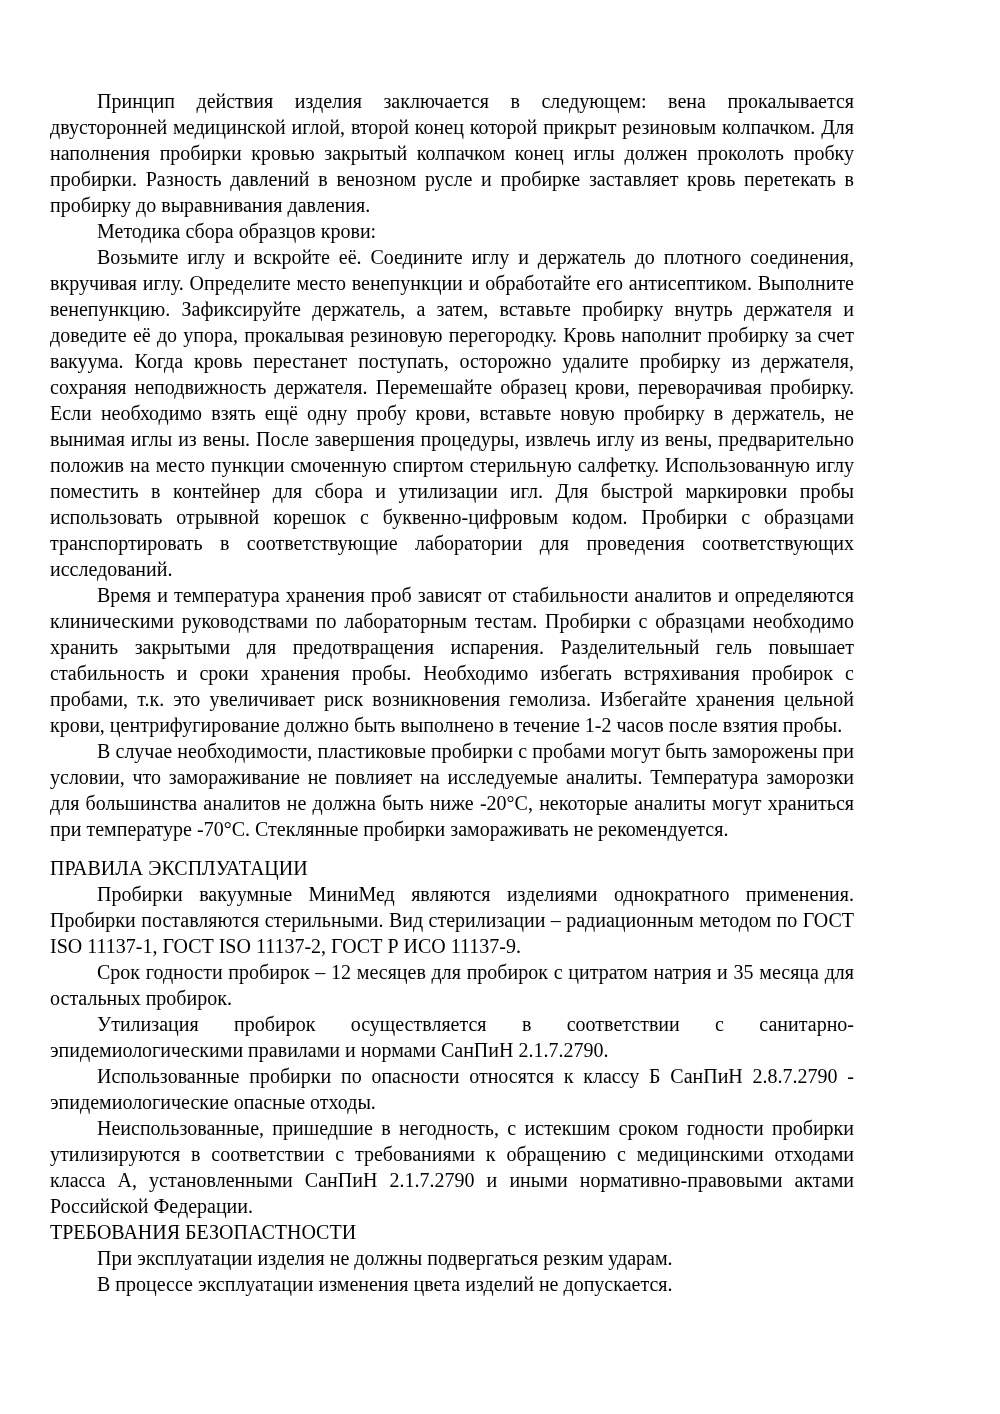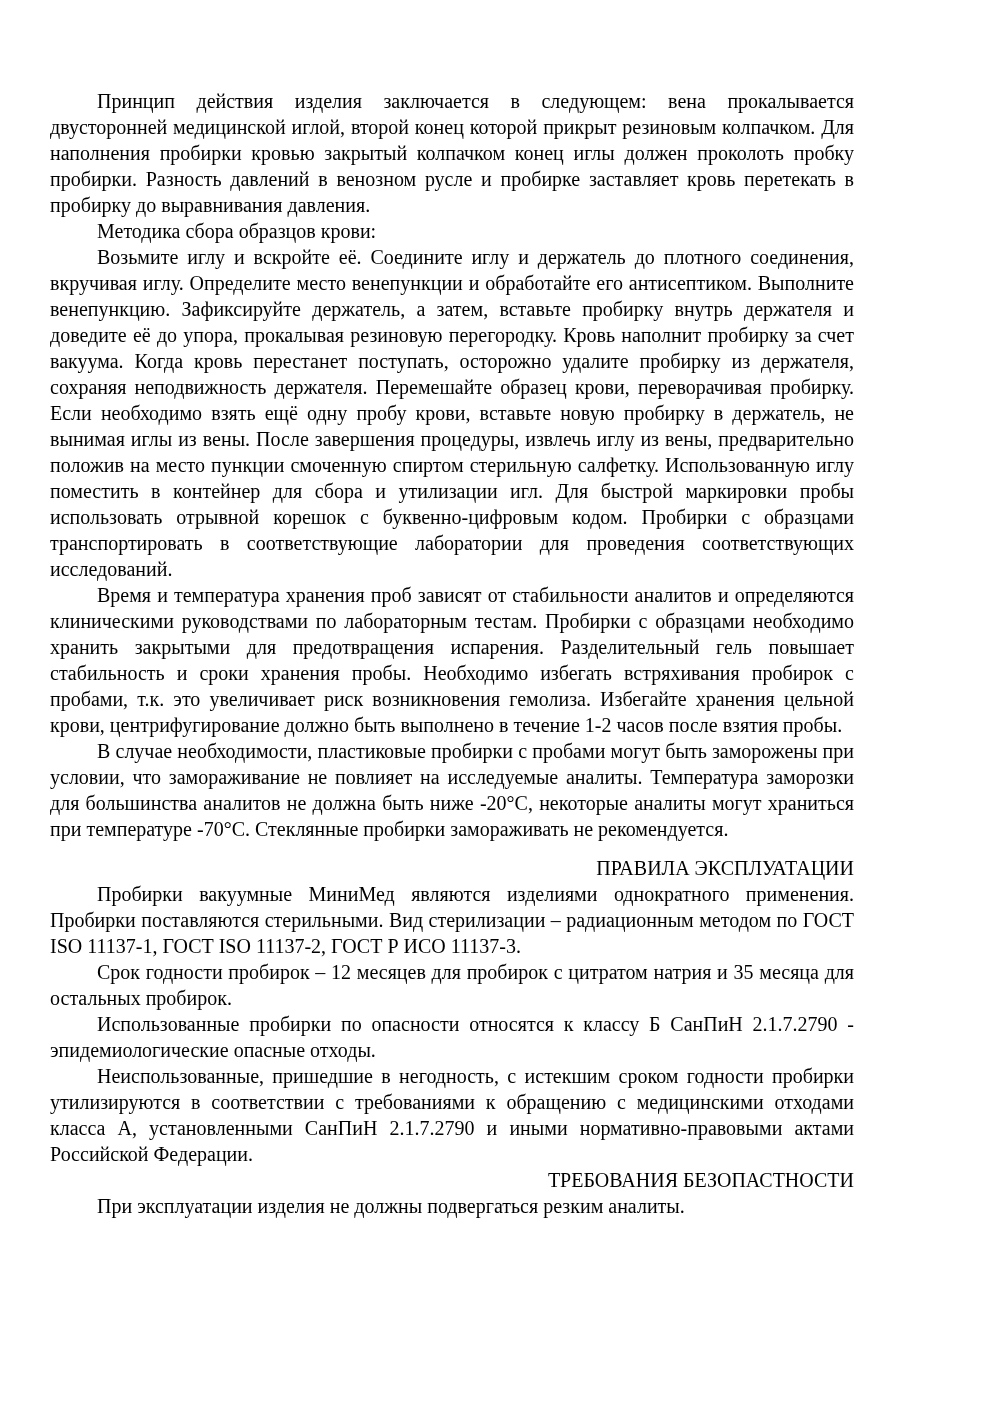--- a/index.html
+++ b/index.html
@@ -25,21 +25,21 @@
     margin: 0;
     font-size: 20px;
     line-height: 26px;
     text-align: justify;
     text-indent: 47px;
   }
   .bold {
     font-weight: normal;
   }
   .center {
-    text-align: right;
+    text-align: left;
     text-indent: 0;
   }
   .gap-top {
     margin-top: 13px;
   }
 </style>
 </head>
 <body>
 
 <div class="page">
@@ -50,29 +50,31 @@
 
   <p class="para">Возьмите иглу и вскройте её. Соедините иглу и держатель до плотного соединения, вкручивая иглу. Определите место венепункции и обработайте его антисептиком. Выполните венепункцию. Зафиксируйте держатель, а затем, вставьте пробирку внутрь держателя и доведите её до упора, прокалывая резиновую перегородку. Кровь наполнит пробирку за счет вакуума. Когда кровь перестанет поступать, осторожно удалите пробирку из держателя, сохраняя неподвижность держателя. Перемешайте образец крови, переворачивая пробирку. Если необходимо взять ещё одну пробу крови, вставьте новую пробирку в держатель, не вынимая иглы из вены. После завершения процедуры, извлечь иглу из вены, предварительно положив на место пункции смоченную спиртом стерильную салфетку. Использованную иглу поместить в контейнер для сбора и утилизации игл. Для быстрой маркировки пробы использовать отрывной корешок с буквенно-цифровым кодом. Пробирки с образцами транспортировать в соответствующие лаборатории для проведения соответствующих исследований.</p>
 
 
   <p class="para">Время и температура хранения проб зависят от стабильности аналитов и определяются клиническими руководствами по лабораторным тестам. Пробирки с образцами необходимо хранить закрытыми для предотвращения испарения. Разделительный гель повышает стабильность и сроки хранения пробы. Необходимо избегать встряхивания пробирок с пробами, т.к. это увеличивает риск возникновения гемолиза. Избегайте хранения цельной крови, центрифугирование должно быть выполнено в течение 1-2 часов после взятия пробы.</p>
 
   <p class="para">В случае необходимости, пластиковые пробирки с пробами могут быть заморожены при условии, что замораживание не повлияет на исследуемые аналиты. Температура заморозки для большинства аналитов не должна быть ниже -20°С, некоторые аналиты могут храниться при температуре -70°С. Стеклянные пробирки замораживать не рекомендуется.</p>
 
   <p class="para bold center gap-top">ПРАВИЛА ЭКСПЛУАТАЦИИ</p>
 
-  <p class="para">Пробирки вакуумные МиниМед являются изделиями однократного применения. Пробирки поставляются стерильными. Вид стерилизации – радиационным методом по ГОСТ ISO 11137-1, ГОСТ ISO 11137-2, ГОСТ Р ИСО 11137-3.</p>
+  <p class="para">Пробирки вакуумные МиниМед являются изделиями однократного применения. Пробирки поставляются стерильными. Вид стерилизации – радиационным методом по ГОСТ ISO 11137-1, ГОСТ ISO 11137-2, ГОСТ Р ИСО 11137-9.</p>
 
   <p class="para">Срок годности пробирок – 12 месяцев для пробирок с цитратом натрия и 35 месяца для остальных пробирок.</p>
 
 
+  <p class="para">Утилизация пробирок осуществляется в соответствии с санитарно-эпидемиологическими правилами и нормами СанПиН 2.1.7.2790.</p>
 
-  <p class="para">Использованные пробирки по опасности относятся к классу Б СанПиН 2.1.7.2790 - эпидемиологические опасные отходы.</p>
+  <p class="para">Использованные пробирки по опасности относятся к классу Б СанПиН 2.8.7.2790 - эпидемиологические опасные отходы.</p>
 
 
   <p class="para">Неиспользованные, пришедшие в негодность, с истекшим сроком годности пробирки утилизируются в соответствии с требованиями к обращению с медицинскими отходами класса А, установленными СанПиН 2.1.7.2790 и иными нормативно-правовыми актами Российской Федерации.</p>
 
   <p class="para bold center">ТРЕБОВАНИЯ БЕЗОПАСТНОСТИ</p>
 
-  <p class="para">При эксплуатации изделия не должны подвергаться резким аналиты.</p>
+  <p class="para">При эксплуатации изделия не должны подвергаться резким ударам.</p>
 
+  <p class="para">В процессе эксплуатации изменения цвета изделий не допускается.</p>
 
 </div>
 
 </body></html>

